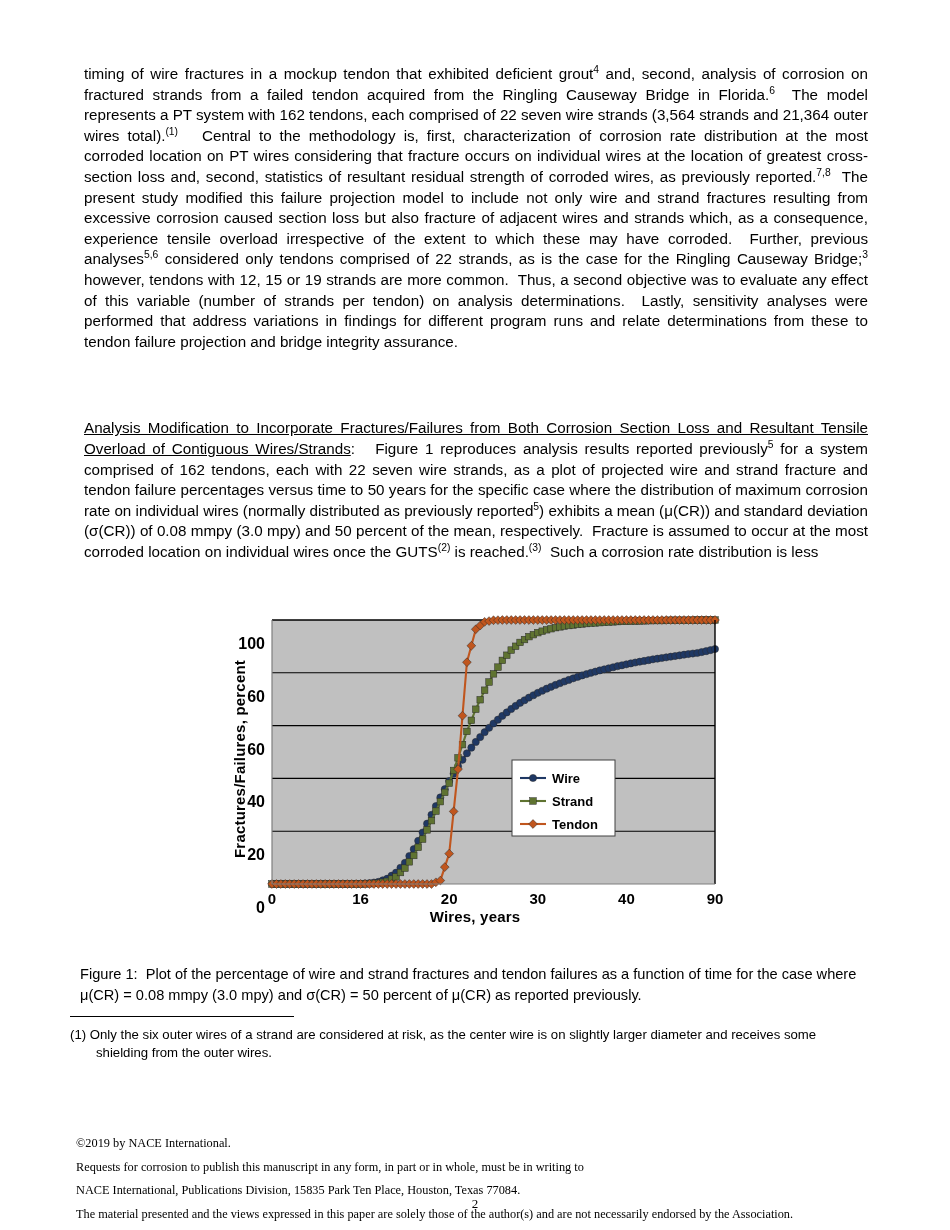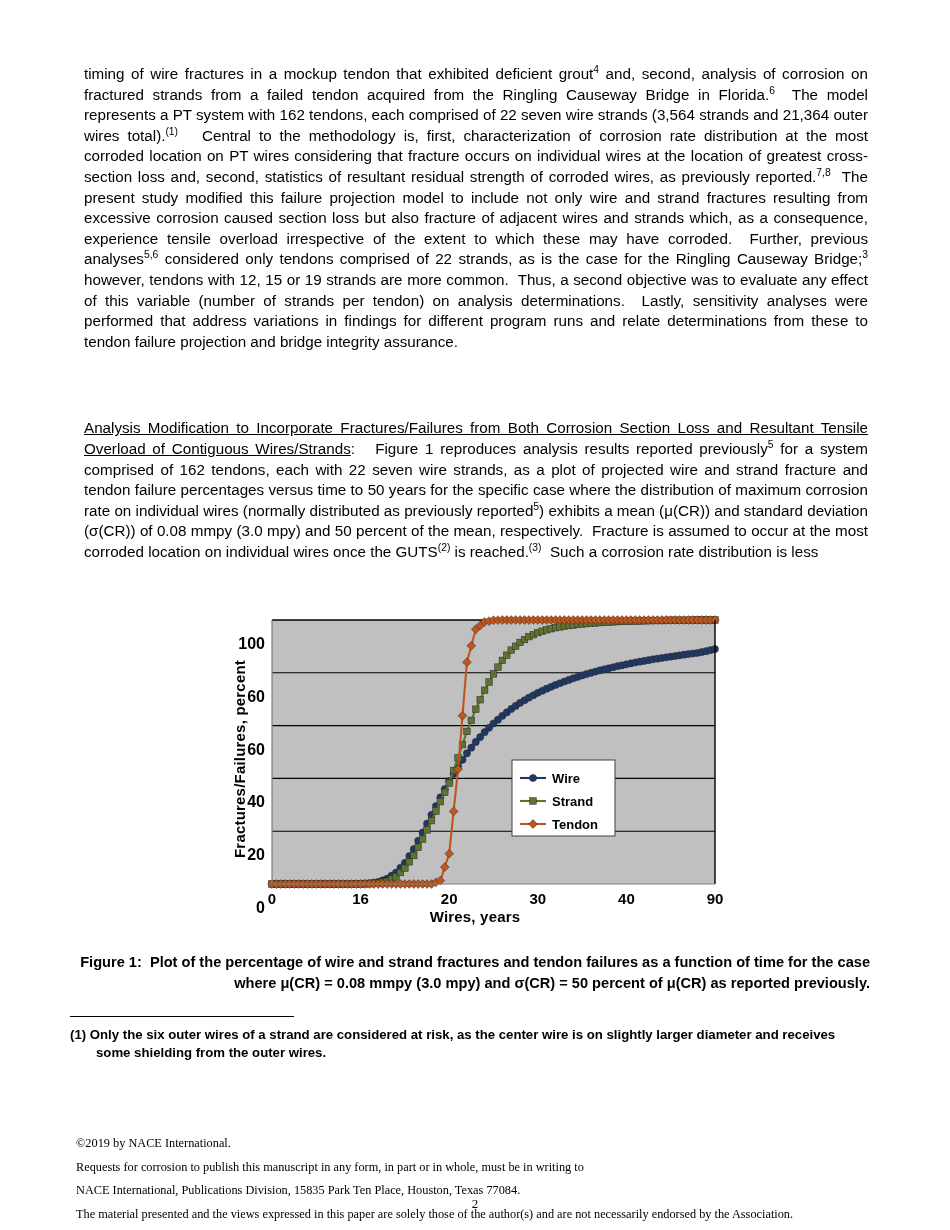--- a/index.html
+++ b/index.html
@@ -115,36 +115,35 @@
     font-size: 15px;
     font-weight: bold;
   }
   .plot-svg {
     position: absolute;
     left: 0;
     top: 0;
   }
 
   .fig-caption {
-    margin: 4px auto;
+    margin: 16px auto;
     padding-top: 12px;
     width: 790px;
     font-size: 14.6px;
-    font-weight: bold;
+    font-weight: normal;
     line-height: 21px;
-    text-align: right;
+    text-align: left;
   }
 
   
   .footnotes {
     position: absolute;
     left: 70px;
     top: 1016px;
     width: 800px;
-    font-weight: bold;
   }
   .fn-rule {
     width: 224px;
     height: 0;
     border-top: 1px solid #000;
     margin-bottom: 9px;
   }
   .fn-item {
     font-size: 13.2px;
     line-height: 17.6px;

